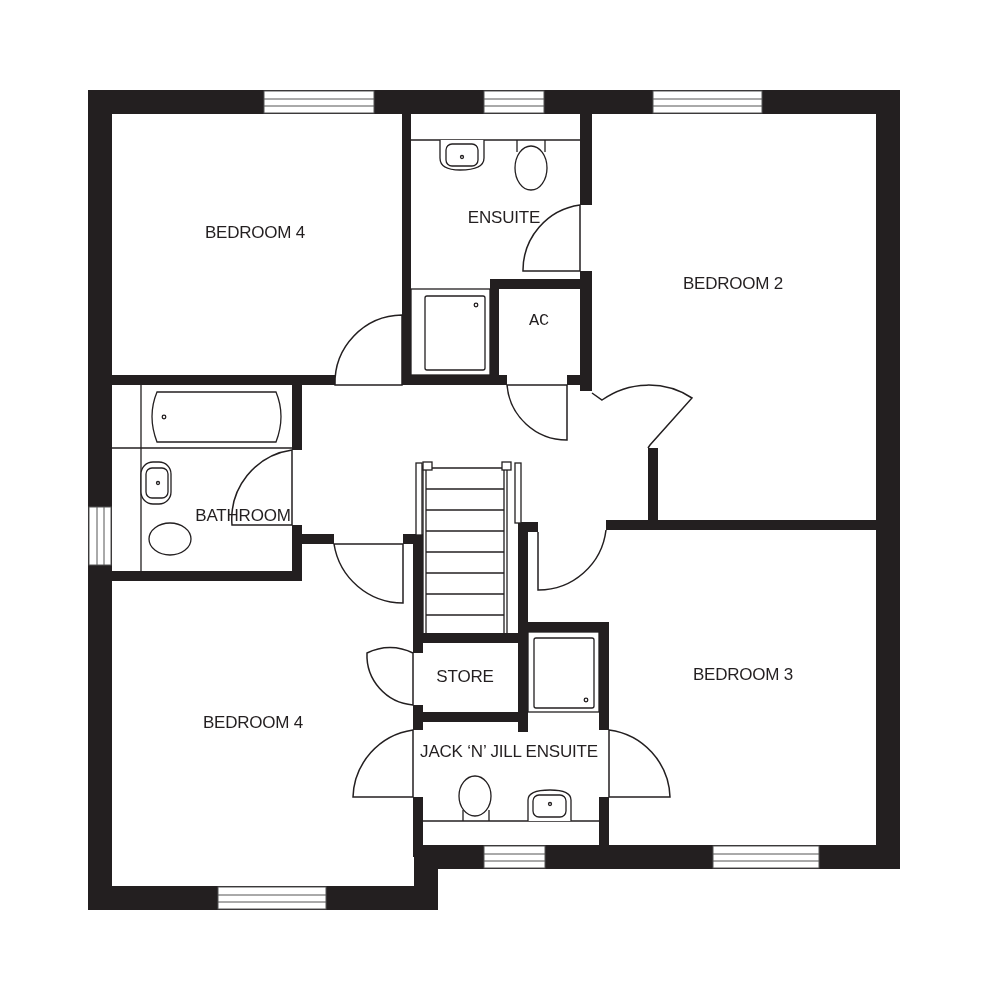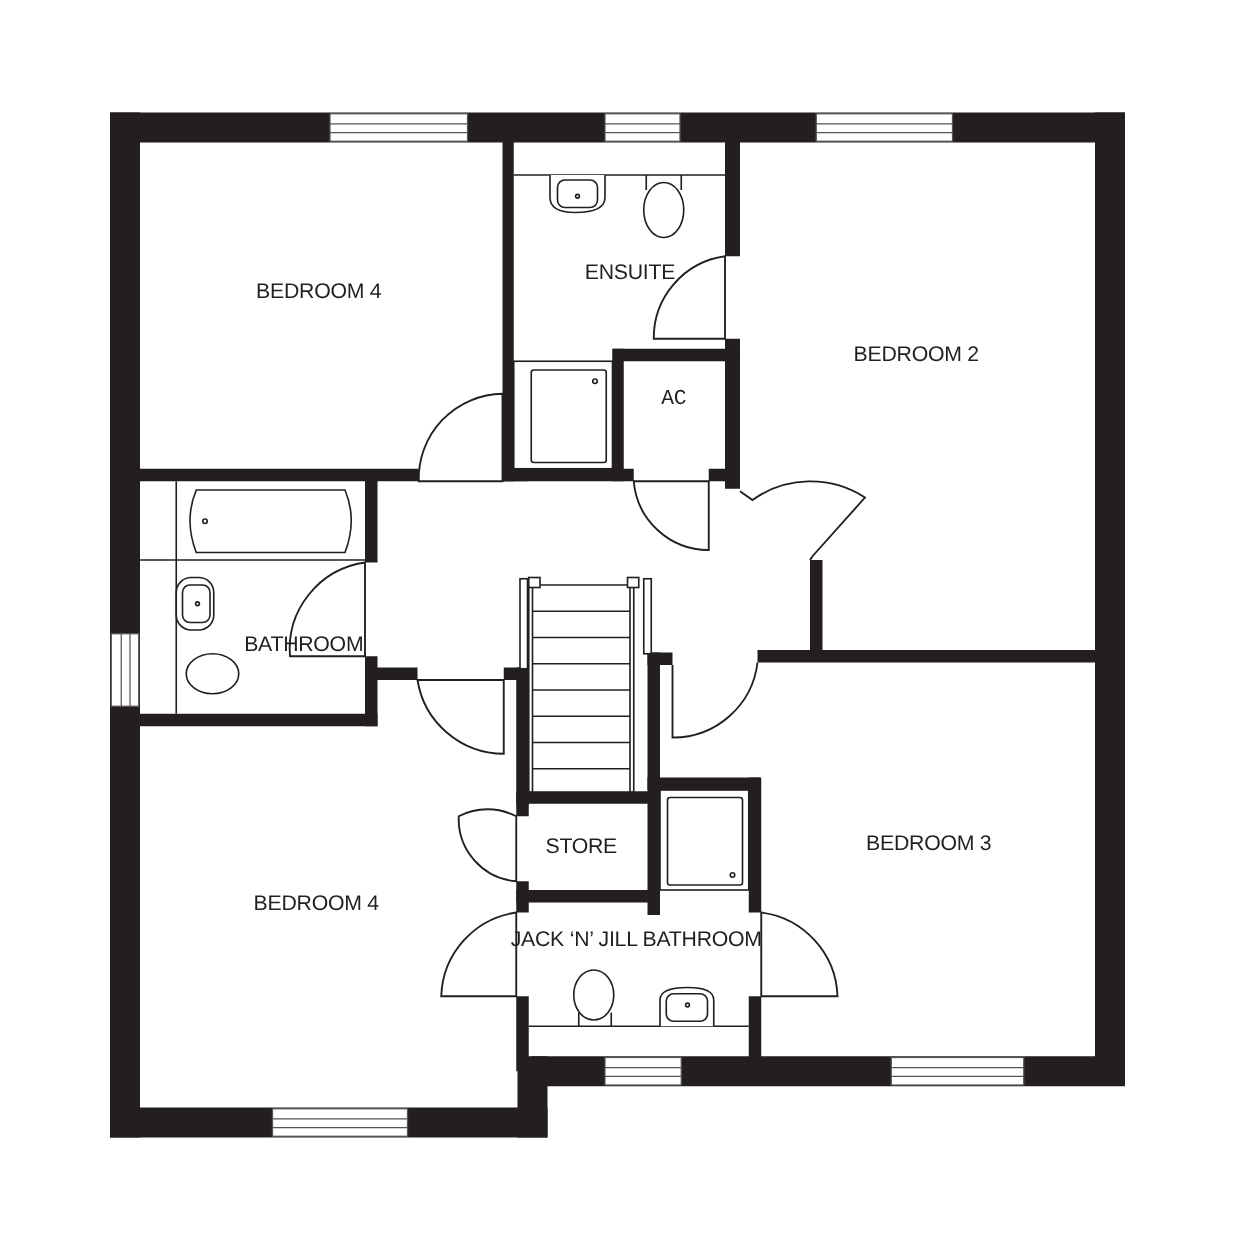--- a/index.html
+++ b/index.html
@@ -176,13 +176,13 @@
 </svg>
 
 <div class="label" style="left:255px;top:233px;">BEDROOM 4</div>
 <div class="label" style="left:504px;top:218px;">ENSUITE</div>
 <div class="label" style="left:733px;top:284px;">BEDROOM 2</div>
 <div class="label" style="left:539px;top:320px;font-family:Liberation Mono, monospace;">AC</div>
 <div class="label" style="left:243px;top:516px;">BATHROOM</div>
 <div class="label" style="left:253px;top:723px;">BEDROOM 4</div>
 <div class="label" style="left:465px;top:677px;">STORE</div>
 <div class="label" style="left:743px;top:675px;">BEDROOM 3</div>
-<div class="label" style="left:509px;top:752px;">JACK ‘N’ JILL BATHROOM</div>
+<div class="label" style="left:509px;top:752px;">JACK ‘N’ JILL ENSUITE</div>
 
 </body></html>

